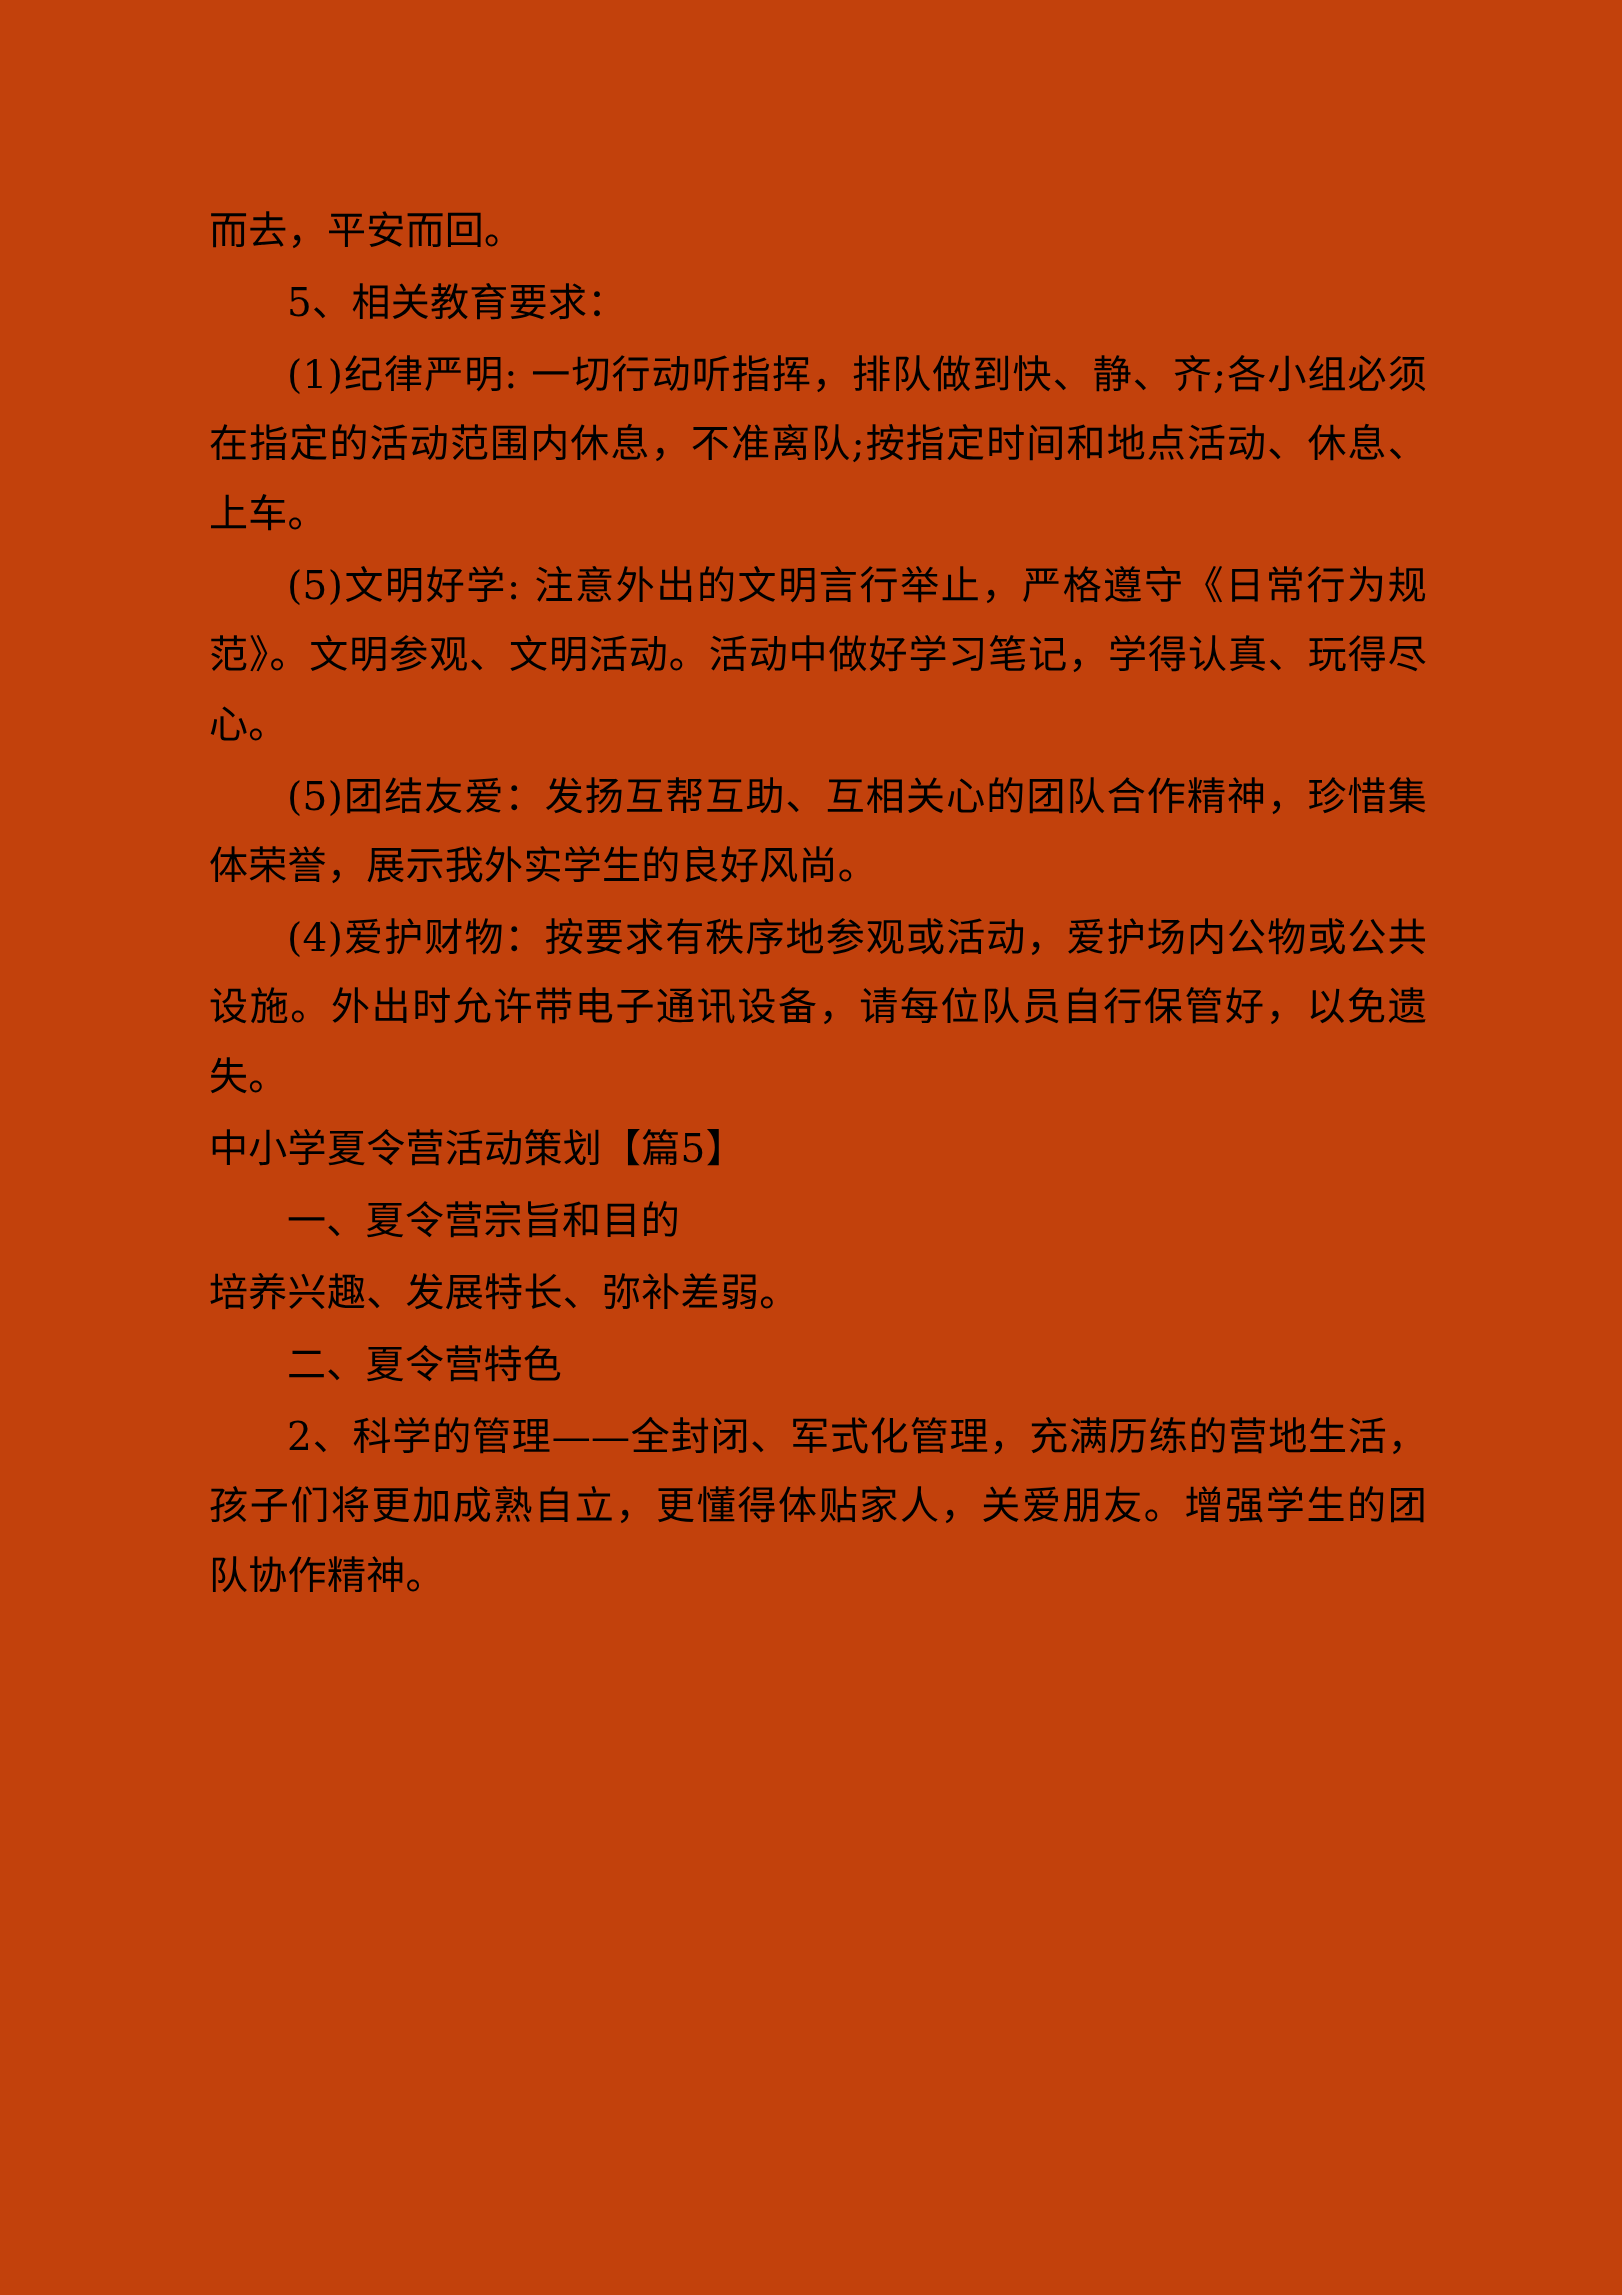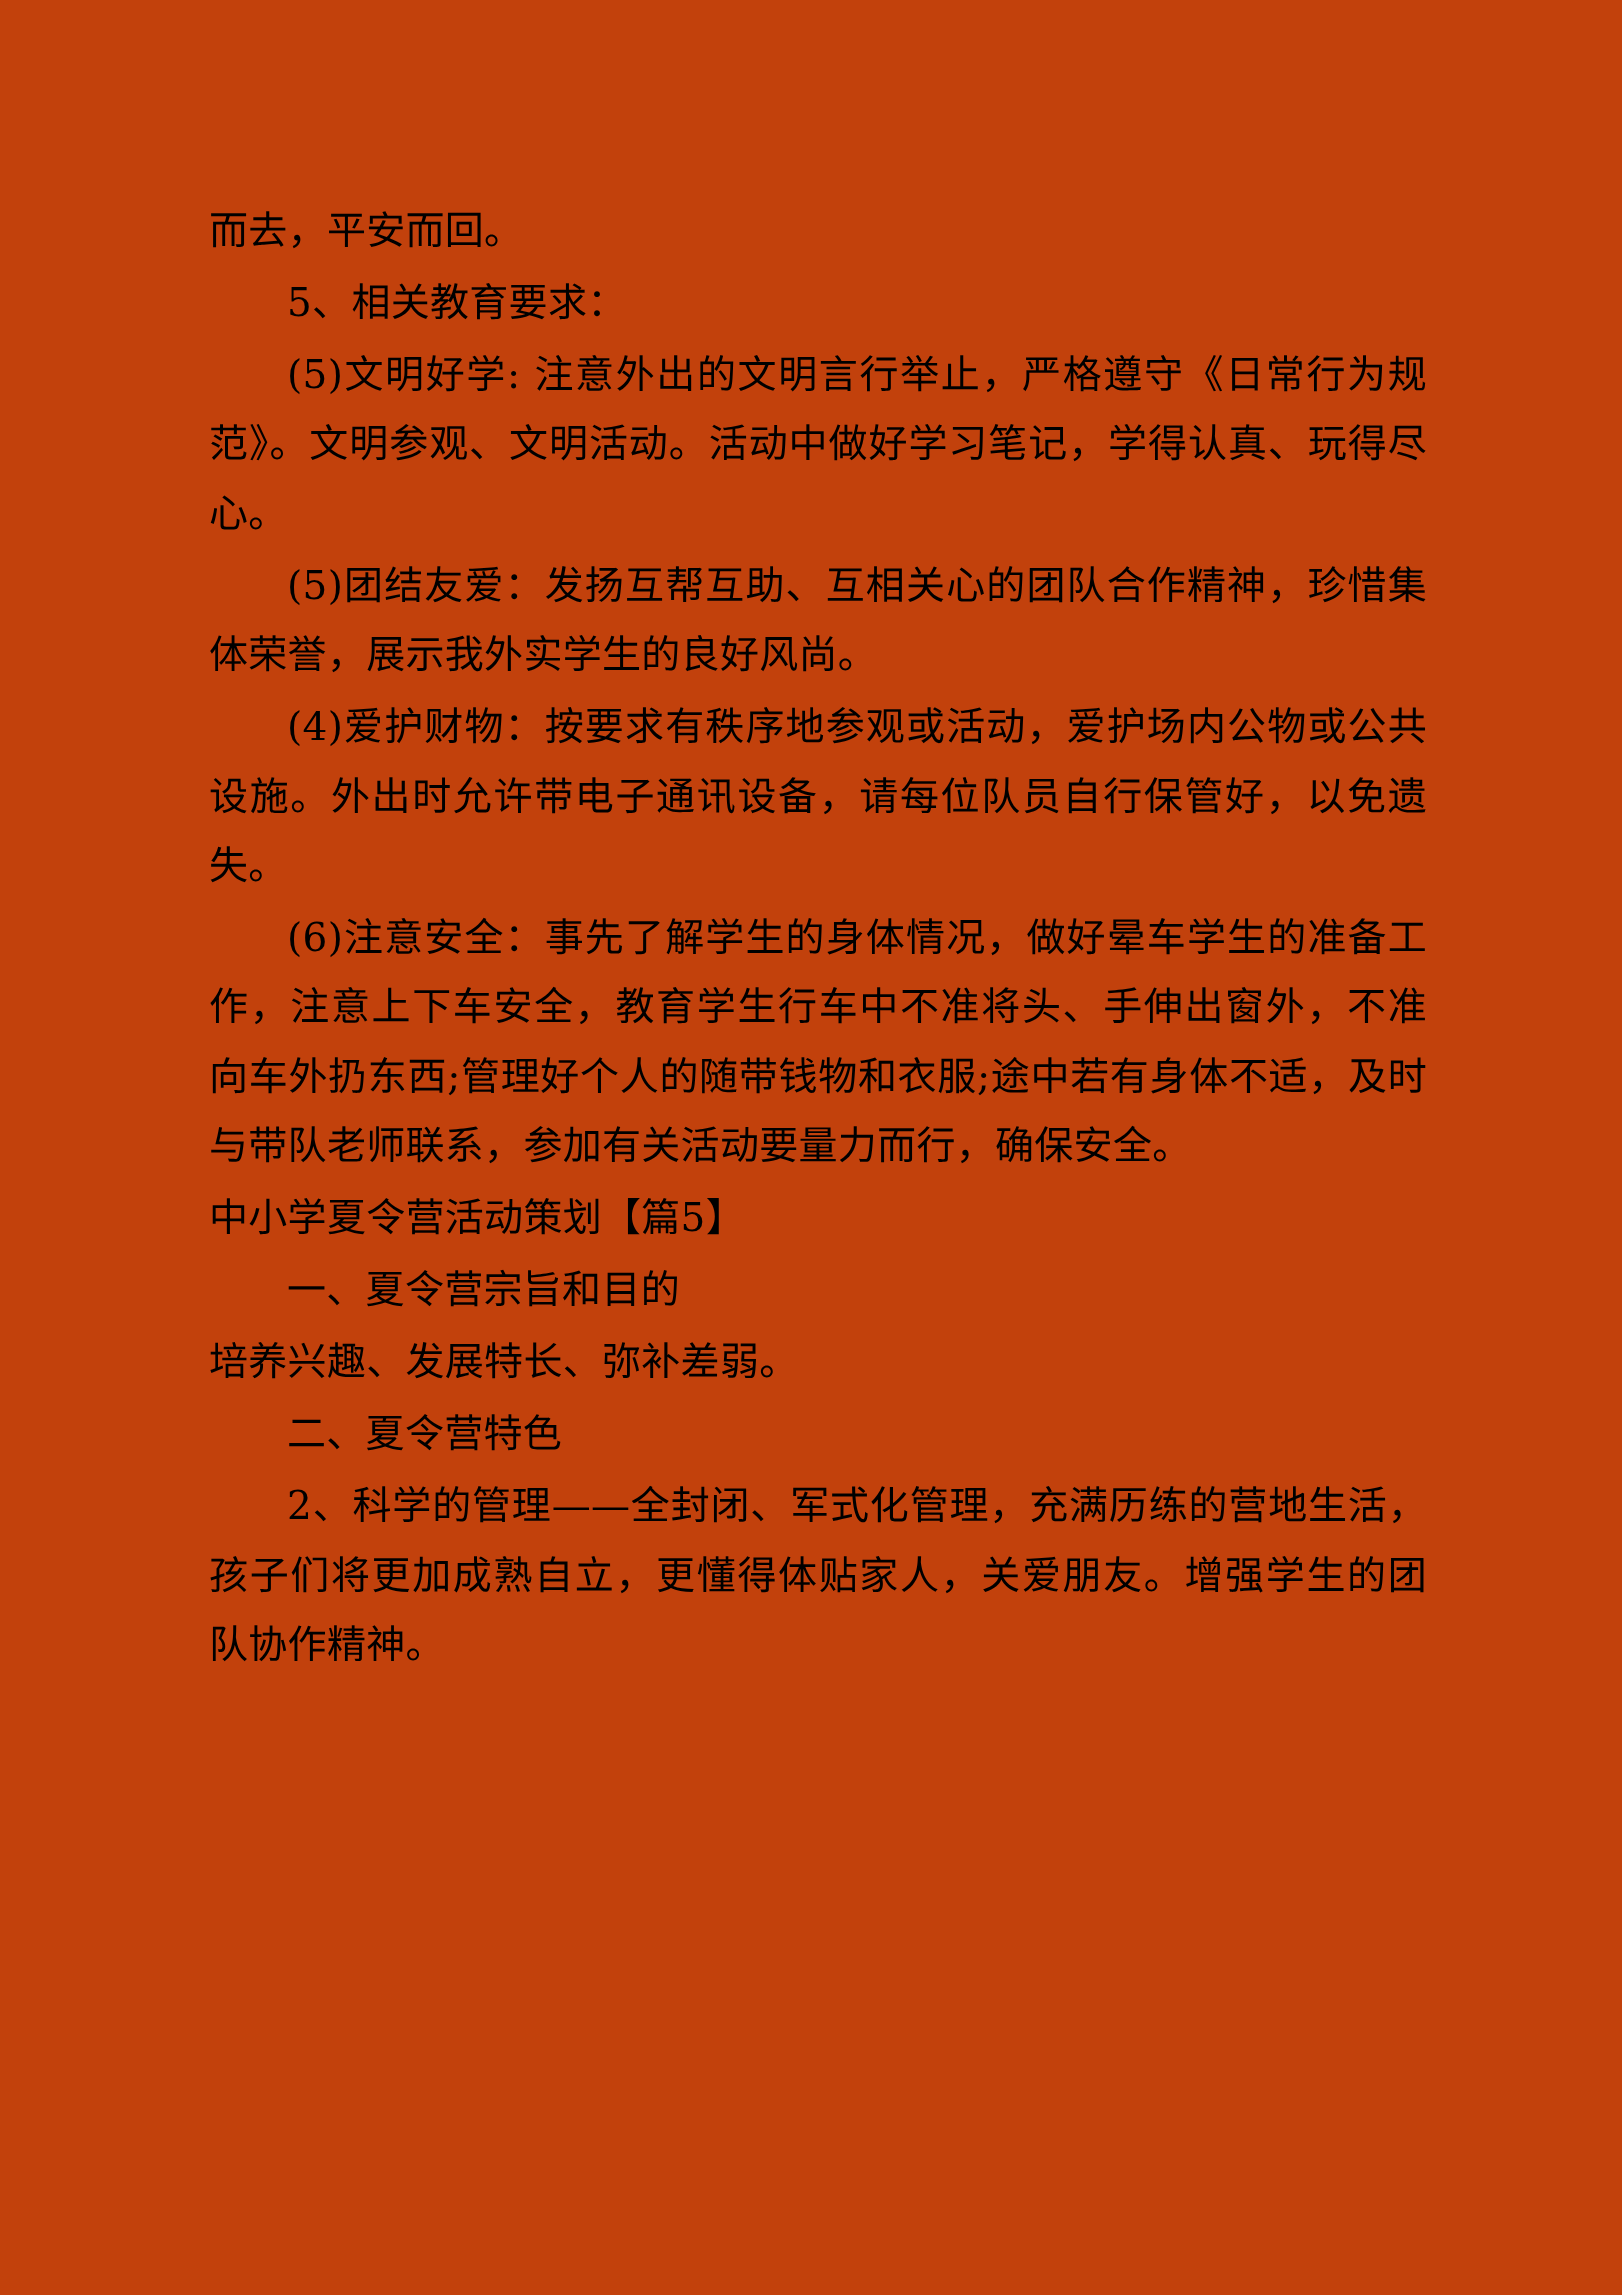--- a/index.html
+++ b/index.html
@@ -35,24 +35,24 @@
   }
 </style>
 </head>
 <body>
 
 <div class="page">
   <div class="doc-body">
 
     <p class="noindent">而去，平安而回。</p>
     <p class="indent">5、相关教育要求：</p>
+    <p class="indent">(1)纪律严明: 一切行动听指挥，排队做到快、静、齐;各小组必须在指定的活动范围内休息，不准离队;按指定时间和地点活动、休息、上车。</p>
     <p class="indent">(5)文明好学: 注意外出的文明言行举止，严格遵守《日常行为规范》。文明参观、文明活动。活动中做好学习笔记，学得认真、玩得尽心。</p>
     <p class="indent">(5)团结友爱：发扬互帮互助、互相关心的团队合作精神，珍惜集体荣誉，展示我外实学生的良好风尚。</p>
     <p class="indent">(4)爱护财物：按要求有秩序地参观或活动，爱护场内公物或公共设施。外出时允许带电子通讯设备，请每位队员自行保管好，以免遗失。</p>
-    <p class="indent">(6)注意安全：事先了解学生的身体情况，做好晕车学生的准备工作，注意上下车安全，教育学生行车中不准将头、手伸出窗外，不准向车外扔东西;管理好个人的随带钱物和衣服;途中若有身体不适，及时与带队老师联系，参加有关活动要量力而行，确保安全。</p>
     <p class="noindent">中小学夏令营活动策划【篇5】</p>
     <p class="indent">一、夏令营宗旨和目的</p>
     <p class="noindent">培养兴趣、发展特长、弥补差弱。</p>
     <p class="indent">二、夏令营特色</p>
     <p class="indent">2、科学的管理——全封闭、军式化管理，充满历练的营地生活，孩子们将更加成熟自立，更懂得体贴家人，关爱朋友。增强学生的团队协作精神。</p>
 
   </div>
 </div>
 
 

